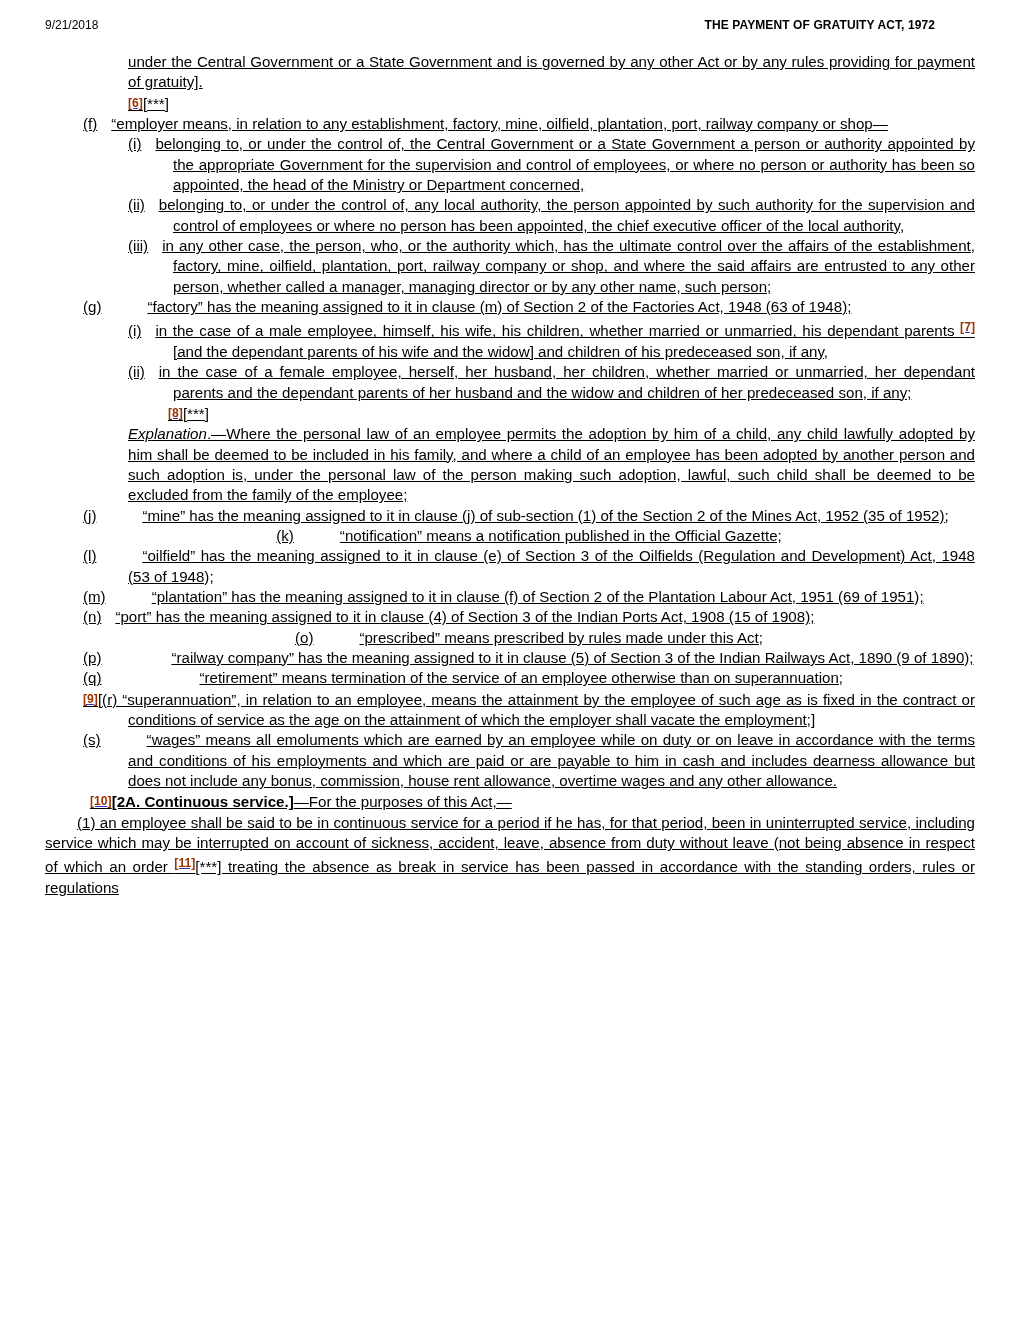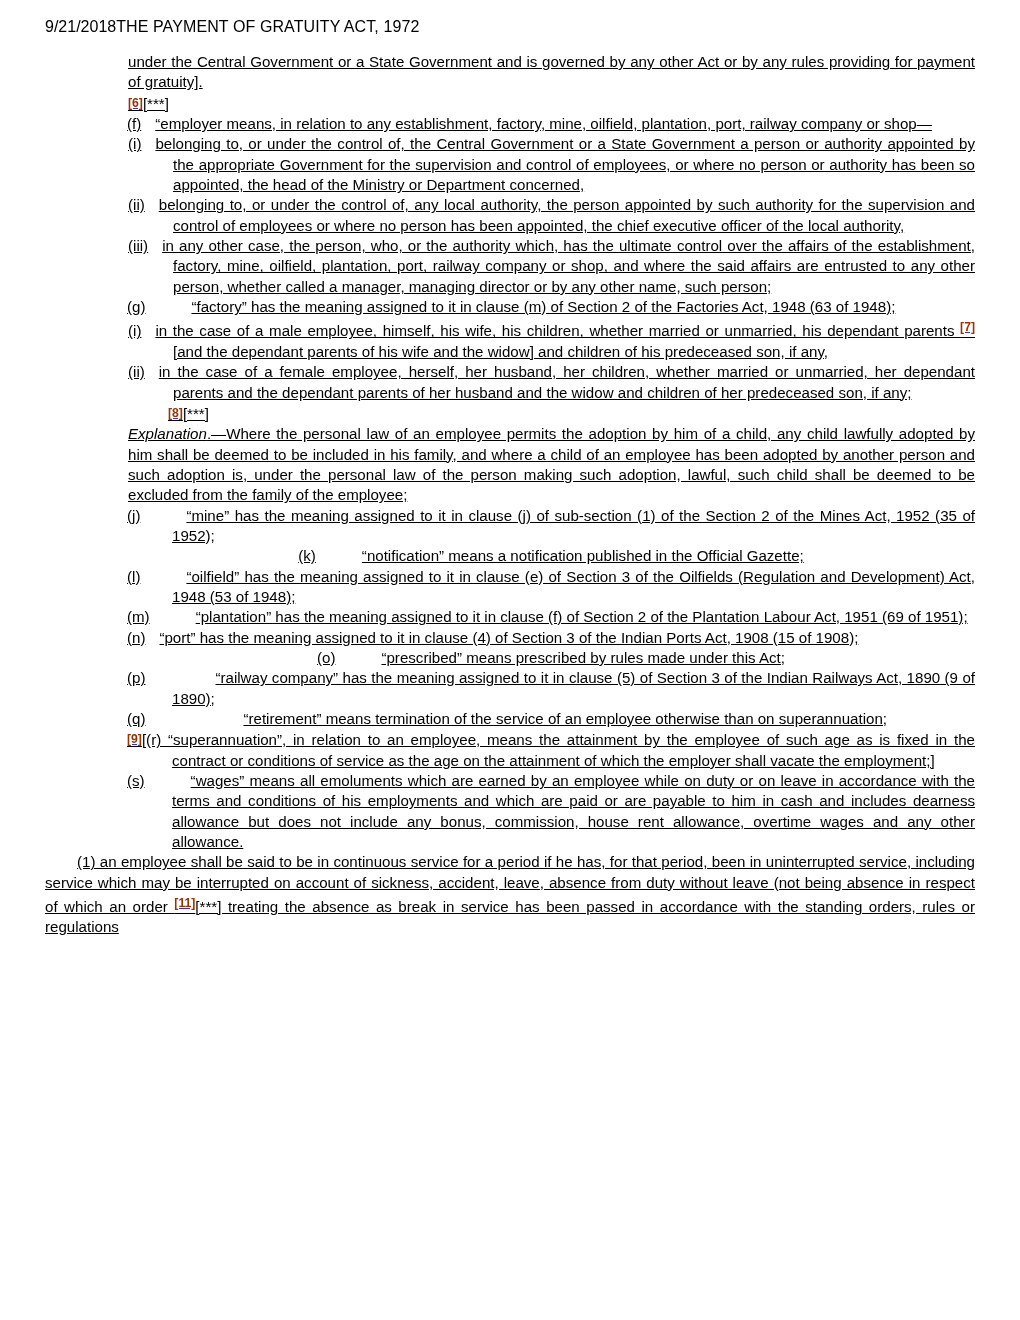--- a/index.html
+++ b/index.html
@@ -18,52 +18,53 @@
     position: relative;
     width: 1020px;
     height: 1320px;
     box-sizing: border-box;
     padding: 18px 45px 0 45px;
   }
   
   .doc-header {
     display: flex;
     align-items: baseline;
-    font-size: 16px;
+    font-size: 12px;
     height: 22px;
     margin-bottom: 12px;
   }
   .doc-header .date {
     white-space: nowrap;
   }
   .doc-header .title {
     flex: 1;
-    text-align: left;
+    text-align: right;
     letter-spacing: 0.1px;
     padding-right: 40px;
+    font-weight: bold;
   }
   
   .body-text {
     font-size: 15.1px;
     line-height: 20.35px;
     text-align: justify;
     text-justify: inter-word;
     text-decoration: underline;
   }
   .p {
     margin: 0;
     text-align: justify;
   }
   .p.last-left { text-align: center; }
 
   
   .lv-cont   { margin-left: 83px; }                                  
   .lv-fn     { margin-left: 83px; }                                  
   .lv-alpha  { margin-left: 38px; text-indent: 0; }                  
-  .lv-alpha-hang { margin-left: 83px; text-indent: -45px; padding-left: 44px; }          
+  .lv-alpha-hang { margin-left: 83px; text-indent: -45px; }          
   .lv-roman  { margin-left: 128px; text-indent: -45px; }
   .lv-expl   { margin-left: 83px; }
   .lv-fn2    { margin-left: 123px; }
   .lv-flush-ind { margin-left: 0; text-indent: 32px; }
 
   .ital { font-style: italic; }
   .bold { font-weight: bold; }
 
   
   .fn {
@@ -140,17 +141,18 @@
     <p class="p lv-alpha-hang last-left"><span>(o)</span><span class="gap-lg"></span><span>“prescribed” means prescribed by rules made under this Act;</span></p>
 
     <p class="p lv-alpha-hang"><span>(p)</span><span class="gap-xl"></span><span>“railway company” has the meaning assigned to it in clause (5) of Section 3 of the Indian Railways Act, 1890 (9 of 1890);</span></p>
 
     <p class="p lv-alpha-hang"><span>(q)</span><span class="gap-xl"></span><span class="gap-md"></span><span>“retirement” means termination of the service of an employee otherwise than on superannuation;</span></p>
 
     <p class="p lv-alpha-hang" style="margin-left:83px; text-indent:-45px;"><span class="fn">[9]</span><span>[(r) “superannuation”, in relation to an employee, means the attainment by the employee of such age as is fixed in the contract or conditions of service as the age on the attainment of which the employer shall vacate the employment;]</span></p>
 
     <p class="p lv-alpha-hang"><span>(s)</span><span class="gap-lg"></span><span>“wages” means all emoluments which are earned by an employee while on duty or on leave in accordance with the terms and conditions of his employments and which are paid or are payable to him in cash and includes dearness allowance but does not include any bonus, commission, house rent allowance, overtime wages and any other allowance.</span></p>
 
+    <p class="p lv-alpha" style="margin-left:45px;"><span class="fn">[10]</span><span class="bold">[2A. Continuous service.]</span><span>—For the purposes of this Act,—</span></p>
 
     <p class="p lv-flush-ind"><span>(1) an employee shall be said to be in continuous service for a period if he has, for that period, been in uninterrupted service, including service which may be interrupted on account of sickness, accident, leave, absence from duty without leave (not being absence in respect of which an order </span><span class="fn-inline">[11]</span><span>[***] treating the absence as break in service has been passed in accordance with the standing orders, rules or regulations</span></p>
 
   </div>
 </div>
 
 </body></html>

